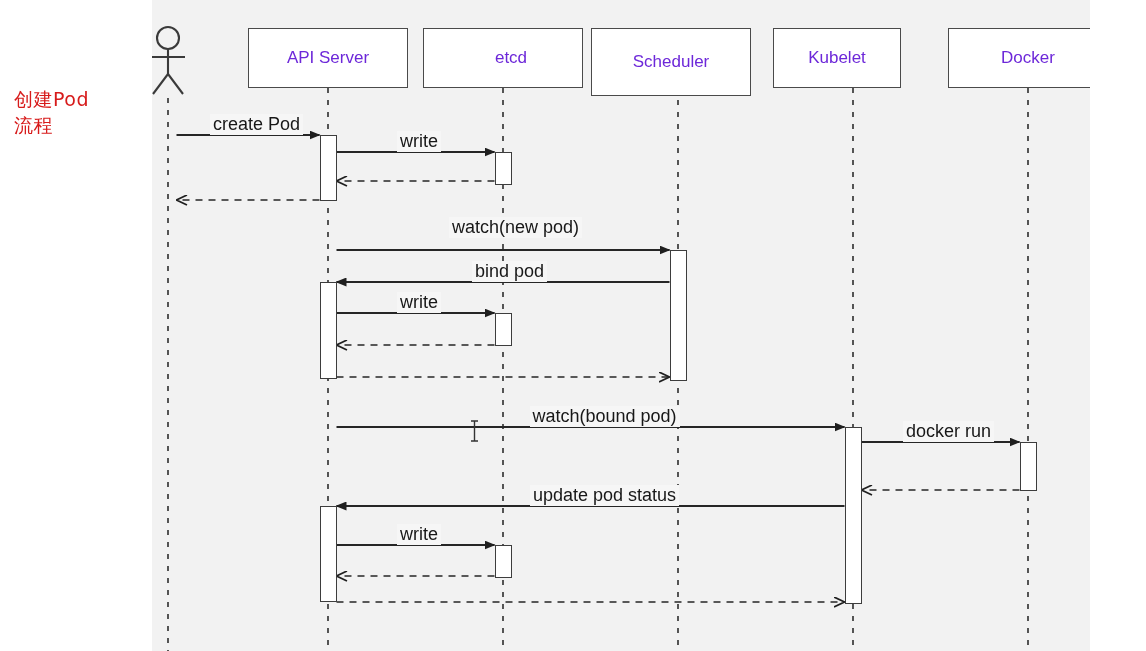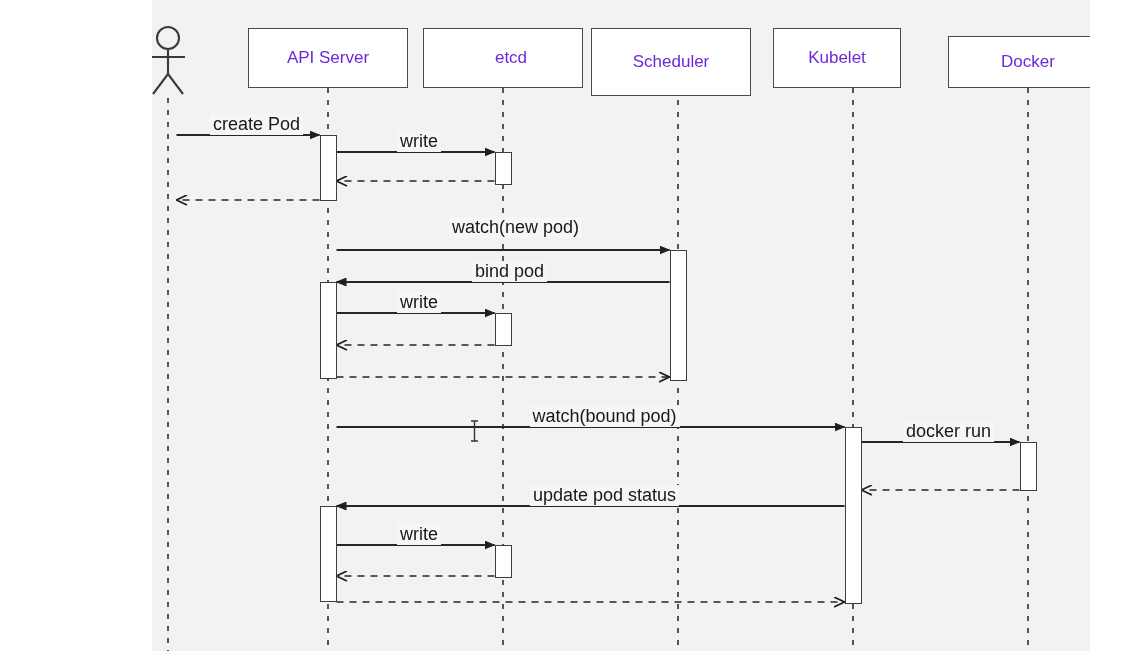--- a/index.html
+++ b/index.html
@@ -87,20 +87,22 @@
     width: 9px;
     height: 22px;
     pointer-events: none;
   }
 </style>
 </head>
 <body>
 
 <div id="root">
 
+  <div id="annotation">创建Pod
+流程</div>
 
   <div id="canvas">
     <svg id="svg-layer" width="938" height="651">
       <defs>
         <marker id="arrow-filled" markerWidth="11" markerHeight="9" refX="10" refY="4.5" orient="auto" markerUnits="userSpaceOnUse">
           <path d="M0,0 L11,4.5 L0,9 z" fill="#1f1f1f"></path>
         </marker>
         <marker id="arrow-filled-rev" markerWidth="11" markerHeight="9" refX="10" refY="4.5" orient="auto" markerUnits="userSpaceOnUse">
           <path d="M0,0 L11,4.5 L0,9 z" fill="#1f1f1f"></path>
         </marker>
@@ -149,21 +151,21 @@
         </div>
         <div class="lifeline-box" style="left: 271px; top: 28px; width: 160px; height: 60px; padding-left: 16px;">
           <span class="lifeline-label" style="position: static;">etcd</span>
         </div>
         <div class="lifeline-box" style="left: 439px; top: 28px; width: 160px; height: 68px;">
           <span class="lifeline-label" style="position: static;">Scheduler</span>
         </div>
         <div class="lifeline-box" style="left: 621px; top: 28px; width: 128px; height: 60px;">
           <span class="lifeline-label" style="position: static;">Kubelet</span>
         </div>
-        <div class="lifeline-box" style="left: 796px; top: 36px; width: 160px; height: 52px; align-items: center;">
+        <div class="lifeline-box" style="left: 796px; top: 28px; width: 160px; height: 60px; align-items: center;">
           <span class="lifeline-label" style="position: static;">Docker</span>
         </div>
       </div>
     <div id="activations">
         <div class="activation" style="left: 167.5px; top: 135px; width: 17px; height: 66px;"></div>
         <div class="activation" style="left: 342.5px; top: 152px; width: 17px; height: 33px;"></div>
         <div class="activation" style="left: 517.5px; top: 250px; width: 17px; height: 131px;"></div>
         <div class="activation" style="left: 167.5px; top: 282px; width: 17px; height: 97px;"></div>
         <div class="activation" style="left: 342.5px; top: 313px; width: 17px; height: 33px;"></div>
         <div class="activation" style="left: 692.5px; top: 427px; width: 17px; height: 177px;"></div>

